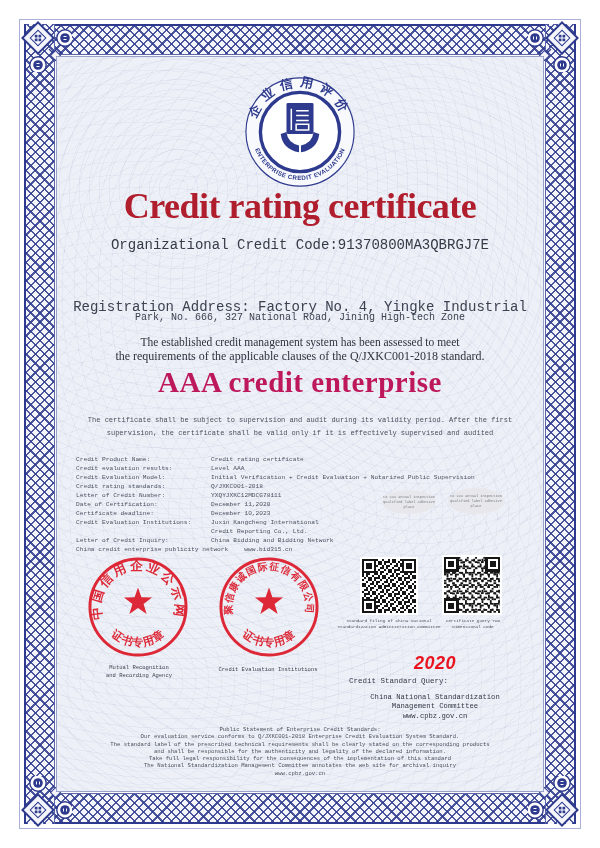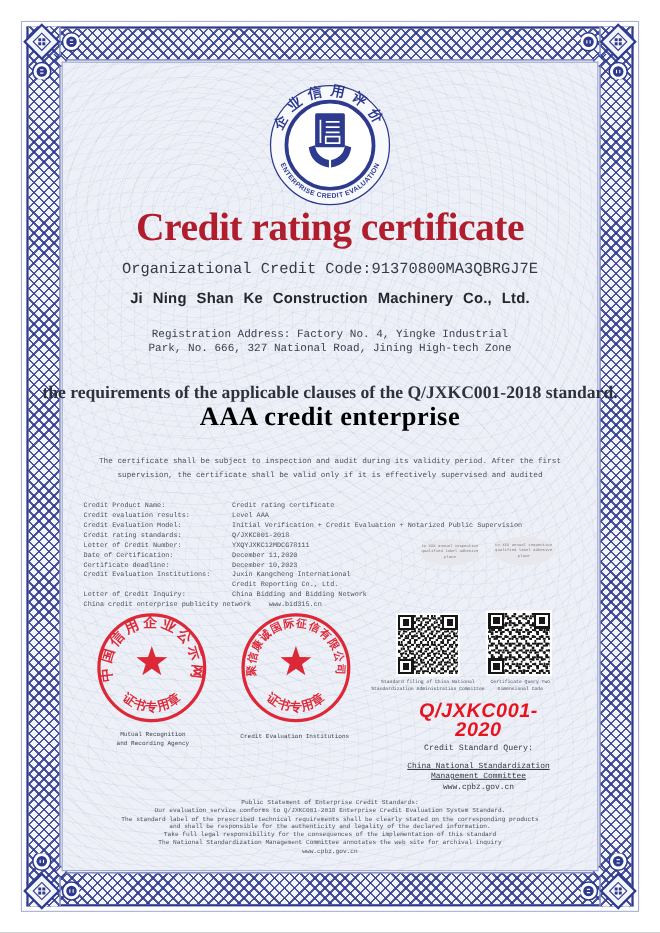--- a/index.html
+++ b/index.html
@@ -27,25 +27,25 @@
       repeating-radial-gradient(circle at 18% 85%, transparent 0 12px, rgba(110,125,185,.06) 12px 13px);}
   
   .abs{position:absolute;}
   .center{left:0;right:0;text-align:center;}
   .mono{font-family:"Liberation Mono","DejaVu Sans Mono",monospace;}
   .serif{font-family:"Liberation Serif","DejaVu Serif",serif;}
   .logo{left:244px;top:76px;width:112px;height:112px;}
   .title{top:186px;font-size:36px;line-height:40px;font-weight:bold;color:#b01e2e;letter-spacing:-0.5px;}
   .orgcode{top:237px;font-size:14px;color:#353a47;}
   .company{top:263px;font-size:13.5px;font-weight:bold;color:#23262c;word-spacing:5px;letter-spacing:.2px;}
-  .addr1{top:299px;font-size:10px;color:#3c4150;}
+  .addr1{top:299px;font-size:14px;color:#3c4150;}
   .addr2{top:312px;font-size:10px;color:#3c4150;}
   .stmt1{top:336px;font-size:11.5px;color:#2e323c;font-weight:500;}
-  .stmt2{top:349px;font-size:16px;color:#2e323c;font-weight:700;}
-  .rating{top:366px;font-size:24px;font-weight:bold;color:#000000;letter-spacing:.5px;}
+  .stmt2{top:349px;font-size:12px;color:#2e323c;font-weight:400;}
+  .rating{top:366px;font-size:29px;font-weight:bold;color:#be185d;letter-spacing:.5px;}
   .sup1{top:416px;font-size:7px;color:#4a4f5b;}
   .sup2{top:429px;font-size:7px;color:#4a4f5b;}
   .fields{left:76px;top:455px;width:420px;font-size:6.2px;line-height:9px;color:#4c5260;}
   .frow{display:flex;}
   .flabel{width:135px;flex:none;white-space:nowrap;}
   .fvalue{white-space:pre-line;}
   .pubrow{display:flex;margin-top:0;}
   .pubrow .fvalue{margin-left:16px;}
   .oval{position:absolute;background:#e8e8ec;border-radius:50%;display:flex;align-items:center;justify-content:center;
         text-align:center;font-size:3.6px;line-height:5px;color:#787c87;white-space:pre-line;}
@@ -58,22 +58,22 @@
   .scap1{left:59px;top:664px;width:160px;}
   .scap2{left:188px;top:666px;width:160px;}
   .qr{position:absolute;}
   .qr1{left:360px;top:557px;width:58px;height:58px;}
   .qr2{left:442px;top:555px;width:60px;height:60px;}
   .qcap{position:absolute;text-align:center;font-size:4.3px;line-height:5.6px;color:#4a4f5b;white-space:pre-line;}
   .qcap1{left:330px;top:618px;width:118px;}
   .qcap2{left:424px;top:618px;width:98px;}
   .stdnum{left:330px;top:638px;width:210px;text-align:center;font-size:18px;line-height:17px;
           font-weight:bold;font-style:italic;color:#e8131f;letter-spacing:.5px;}
-  .qlabel{left:330px;top:677px;width:210px;text-align:center;font-size:7.5px;color:#343947;}
-  .qorg{left:330px;top:693px;width:210px;text-align:center;font-size:7.2px;line-height:8.8px;color:#343947;white-space:pre-line;text-decoration:underline;}
+  .qlabel{left:349px;top:677px;width:210px;font-size:7.5px;color:#343947;}
+  .qorg{left:330px;top:693px;width:210px;text-align:center;font-size:7.2px;line-height:8.8px;color:#343947;white-space:pre-line;}
   .qurl{left:330px;top:712px;width:210px;text-align:center;font-size:7.2px;color:#343947;}
   .footer{left:40px;top:726px;width:520px;text-align:center;font-size:5.6px;line-height:7.3px;color:#4a505c;}
 </style>
 </head>
 <body>
 
 <div class="page">
 
   <div class="hairline-outer"></div>
   <div class="band band-top"></div>
@@ -165,26 +165,26 @@
     <g>
       <rect x="44" y="28" width="28" height="32" rx="1.5" fill="#2e3a8d"></rect>
       <path d="M49,34 v22 M54,36 h13 M54,41 h13 M54,46 h13 M54,50 h13 v6 h-13 z" stroke="#ffffff" stroke-width="1.6" fill="none"></path>
       <path d="M38,60 Q40,76 57,79 L57,72 Q45,69 44,58 Z" fill="#2e3a8d"></path>
       <path d="M78,60 Q76,76 59,79 L59,72 Q71,69 72,58 Z" fill="#2e3a8d"></path>
     </g>
   </svg>
 
   <div class="abs center serif title">Credit rating certificate</div>
   <div class="abs center mono orgcode"><span>Organizational Credit Code:</span><span>91370800MA3QBRGJ7E</span></div>
-  <div class="abs center company">Ji Ning Shan Ke Construction Machinery Co., Ltd.</div>
   <div class="abs center mono addr1">Registration Address: Factory No. 4, Yingke Industrial</div>
   <div class="abs center mono addr2">Park, No. 666, 327 National Road, Jining High-tech Zone</div>
+  <div class="abs center serif stmt1">The established credit management system has been assessed to meet</div>
   <div class="abs center serif stmt2">the requirements of the applicable clauses of the Q/JXKC001-2018 standard.</div>
   <div class="abs center serif rating">AAA credit enterprise</div>
-  <div class="abs center mono sup1">The certificate shall be subject to inspection and audit during its validity period. After the first</div>
+  <div class="abs center mono sup1">The certificate shall be subject to supervision and audit during its validity period. After the first</div>
   <div class="abs center mono sup2">supervision, the certificate shall be valid only if it is effectively supervised and audited</div>
 
   <div class="abs mono fields">
     <div class="frow">
         <span class="flabel">Credit Product Name:</span>
         <span class="fvalue">Credit rating certificate</span>
       </div>
     <div class="frow">
         <span class="flabel">Credit evaluation results:</span>
         <span class="fvalue">Level AAA</span>
@@ -319,21 +319,21 @@
       <rect x="1" y="21" width="7" height="7" fill="#161616"></rect>
         <rect x="2" y="22" width="5" height="5" fill="#ffffff"></rect>
         <rect x="3" y="23" width="3" height="3" fill="#161616"></rect>
     </g>
   </svg>
   <div class="qcap qcap1 mono">Standard filing of China National
 Standardization Administration Committee</div>
   <div class="qcap qcap2 mono">Certificate Query Two
 Dimensional Code</div>
 
-  <div class="abs stdnum"><span>Q/JXKC001-</span><br><span>2020</span></div>
+  <div class="abs stdnum"><br><span>2020</span></div>
   <div class="abs qlabel mono">Credit Standard Query:</div>
   <div class="abs qorg mono">China National Standardization
 Management Committee</div>
   <div class="abs qurl mono">www.cpbz.gov.cn</div>
 
   <div class="abs footer mono">
     <div>Public Statement of Enterprise Credit Standards:</div>
     <div>Our evaluation service conforms to Q/JXKC001-2018 Enterprise Credit Evaluation System Standard.</div>
     <div>The standard label of the prescribed technical requirements shall be clearly stated on the corresponding products</div>
     <div>and shall be responsible for the authenticity and legality of the declared information.</div>

